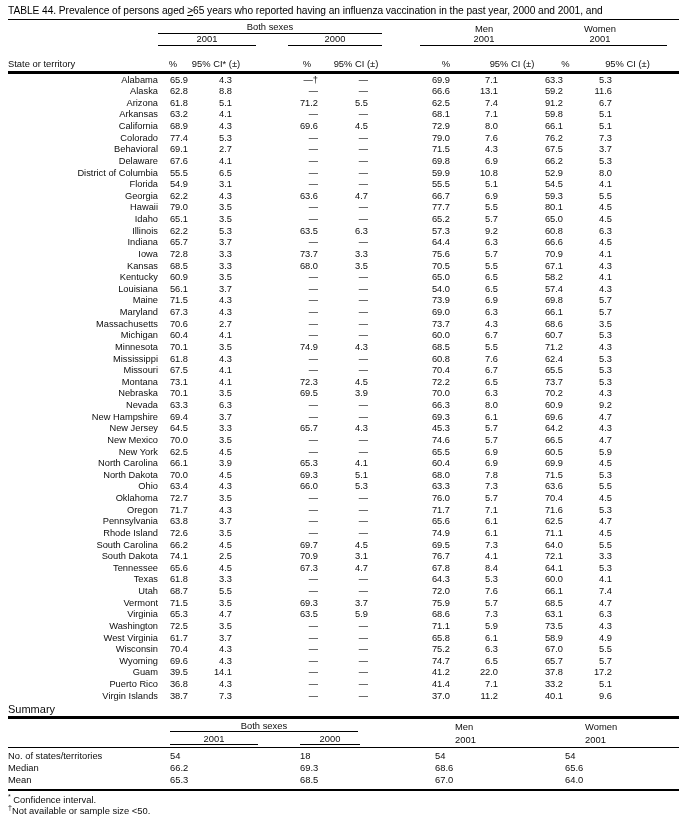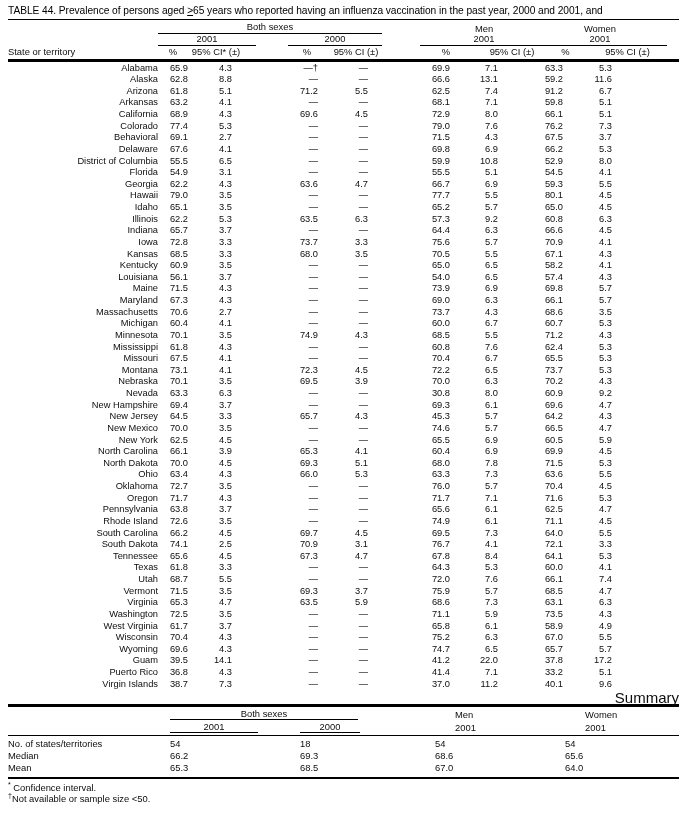--- a/index.html
+++ b/index.html
@@ -32,21 +32,21 @@
   .gcell{white-space:nowrap;text-align:center;}
   .gboth{grid-column:2/7;margin-right:-14px;border-bottom:1px solid #000;padding-bottom:0.5px;}
   .gmen{grid-column:8/10;margin-right:-50px;}
   .gwomen{grid-column:11/13;margin-right:-55px;}
   .yr{border-bottom:1px solid #000;padding-bottom:0.5px;}
   .y1{grid-column:2/4;margin-right:-24px;}
   .y2{grid-column:5/7;margin-right:-14px;}
   .y3{grid-column:8/10;margin-right:-50px;}
   .y4{grid-column:11/13;margin-right:-55px;}
 
-  .collabels{height:13px;line-height:12px;font-size:9.4px;margin-top:1px;padding-bottom:1px;}
+  .collabels{height:13px;line-height:12px;font-size:9.4px;margin-top:13px;padding-bottom:1px;}
   .collabels .hdr-state{grid-column:1;text-align:left;}
   .chdr{text-align:center;white-space:nowrap;}
   .p1h{grid-column:2;}
   .c1h{grid-column:3;margin-right:-12px;}
   .p2h{grid-column:5;margin-right:-8px;}
   .c2h{grid-column:6;margin-right:-26px;}
   .p3h{grid-column:8;margin-right:-22px;}
   .c3h{grid-column:9;margin-right:-76px;}
   .p4h{grid-column:11;margin-right:-35px;}
   .c4h{grid-column:12;margin-right:-80px;}
@@ -59,21 +59,21 @@
     height:11.63px;line-height:11.63px;font-size:9.3px;
   }
   .cell{white-space:nowrap;overflow:visible;}
   .num{text-align:right;}
   .state{grid-column:1;text-align:right;}
   .p1{grid-column:2}.c1{grid-column:3}.p2{grid-column:5}.c2{grid-column:6}
   .p3{grid-column:8}.c3{grid-column:9}.p4{grid-column:11}.c4{grid-column:12}
 
   
   .summary-heading{
-    text-align:right;font-size:15px;height:13px;line-height:13px;margin-top:1px;
+    text-align:left;font-size:11px;height:13px;line-height:13px;margin-top:1px;
   }
   .sgrid{
     display:grid;
     grid-template-columns:162px 130px 135px 130px 114px;
     font-size:9.4px;
   }
   .shead{height:12px;line-height:11px;align-items:end;margin-top:1px;}
   .scell{white-space:nowrap;}
   .sboth{grid-column:2/4;}
   .sboth-inner{display:inline-block;width:188px;text-align:center;border-bottom:1px solid #000;padding-bottom:0.5px;}
@@ -441,21 +441,21 @@
         <div class="cell num c3">6.3</div>
         <div class="cell num p4">70.2</div>
         <div class="cell num c4">4.3</div>
       </div>
       <div class="row">
         <div class="cell state">Nevada</div>
         <div class="cell num p1">63.3</div>
         <div class="cell num c1">6.3</div>
         <div class="cell num p2">—</div>
         <div class="cell num c2">—</div>
-        <div class="cell num p3">30.8</div>
+        <div class="cell num p3">66.3</div>
         <div class="cell num c3">8.0</div>
         <div class="cell num p4">60.9</div>
         <div class="cell num c4">9.2</div>
       </div>
       <div class="row">
         <div class="cell state">New Hampshire</div>
         <div class="cell num p1">69.4</div>
         <div class="cell num c1">3.7</div>
         <div class="cell num p2">—</div>
         <div class="cell num c2">—</div>

